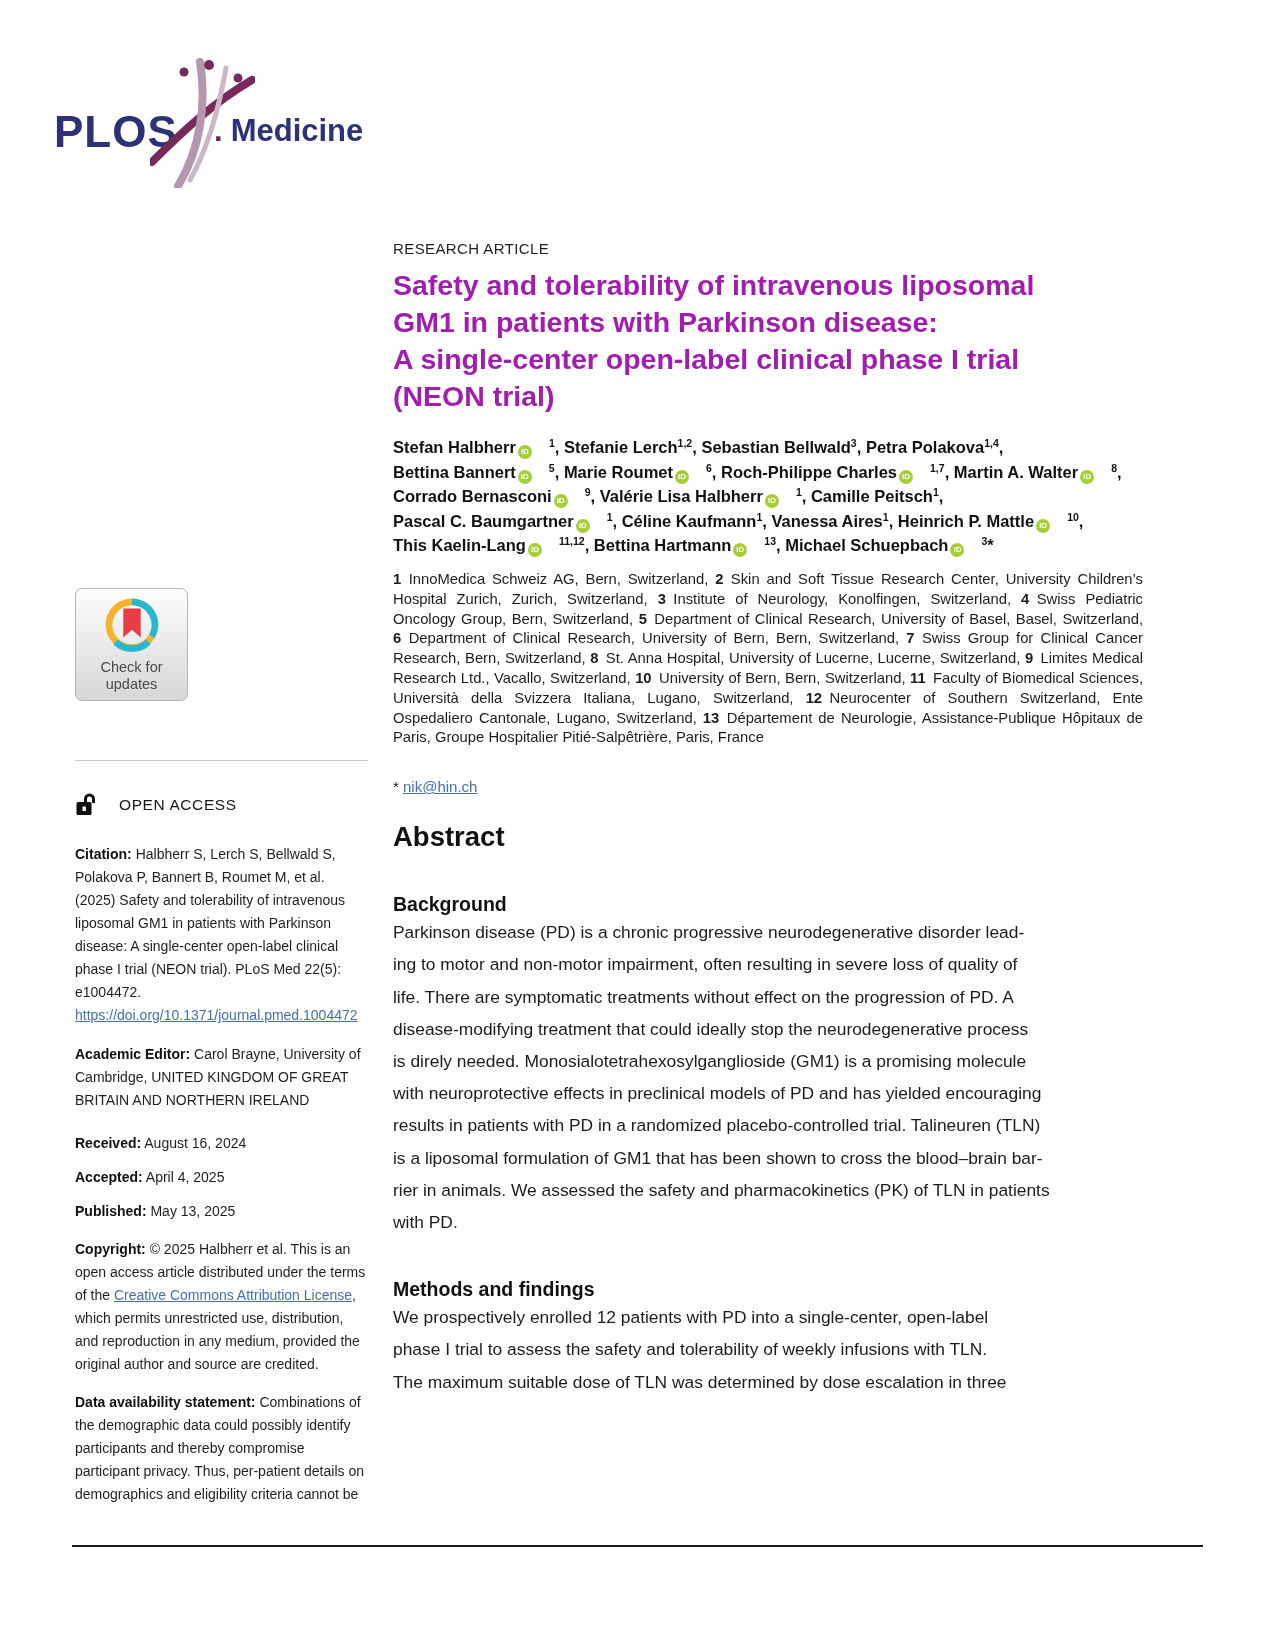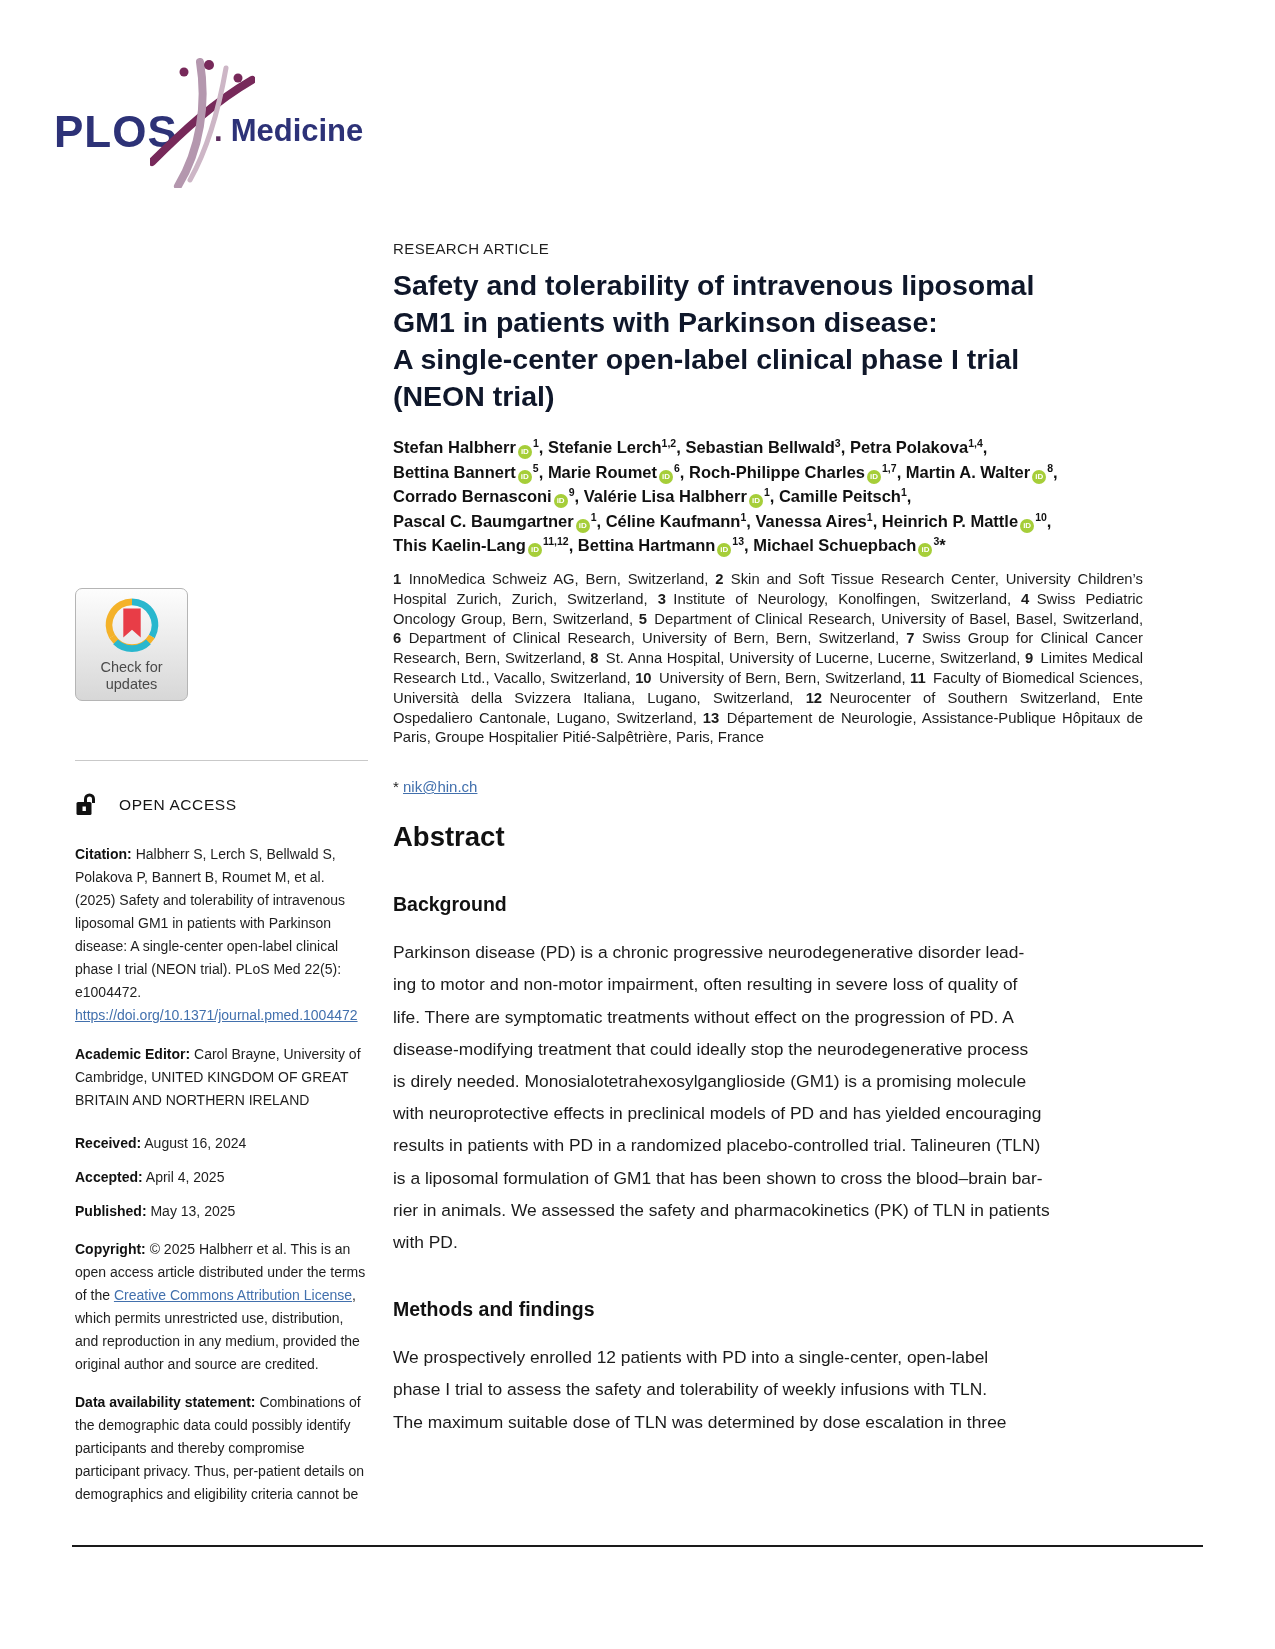--- a/index.html
+++ b/index.html
@@ -14,33 +14,33 @@
   
   .logo{position:absolute;left:54px;top:58px;width:360px;height:132px;}
   .logo-plos{position:absolute;left:0;top:52px;font-size:44px;font-weight:700;letter-spacing:1px;color:var(--navy);line-height:1;}
   .logo-swash{position:absolute;left:96px;top:0;}
   .logo-journal{position:absolute;left:160px;top:57px;font-size:31px;font-weight:700;color:var(--navy);line-height:1;}
   .logo-dot{color:#5b2c5e;margin-right:8px;}
 
   
   .main{position:absolute;left:393px;top:240px;width:750px;}
   .kicker{font-size:15px;letter-spacing:.4px;color:#1f1f1f;}
-  h1.article-title{margin:10px 0 0;font-size:28.5px;line-height:37px;font-weight:700;color:#0f172a;}
+  h1.article-title{margin:10px 0 0;font-size:28.5px;line-height:37px;font-weight:700;color:#a21caf;}
   .authors{margin-top:20px;font-size:16.5px;font-weight:700;line-height:24.6px;color:#111;}
   .authors sup, .affils sup{font-size:10.5px;line-height:0;}
   .orcid{display:inline-block;width:14px;height:14px;border-radius:50%;background:var(--orcid);
          color:#fff;font-size:8px;font-weight:700;text-align:center;line-height:14px;
-         vertical-align:-1px;margin:0 1px 0 2px;}
+         vertical-align:-1px;margin:0 17px 0 2px;}
   .affils{margin:12px 0 0;font-size:14.8px;line-height:19.8px;text-align:justify;color:#1c1c1c;}
   .affils b{font-weight:700;}
   .correspond{margin:30px 0 0;font-size:15px;}
   a{color:var(--link);text-decoration:underline;}
   .abstract-h{margin:26px 0 0;font-size:27.5px;font-weight:700;color:#111;}
   .section-h{margin:40px 0 0;font-size:19.5px;font-weight:700;color:#111;}
-  .body-lines{margin-top:20px;font-size:17.4px;line-height:32.2px;color:#1b1b1b;}
+  .body-lines{margin-top:0;font-size:17.4px;line-height:32.2px;color:#1b1b1b;}
 
   
   .sidebar{position:absolute;left:75px;top:588px;width:293px;font-size:14px;line-height:23px;color:#1e1e1e;}
   .badge{width:111px;height:111px;border:1px solid #b5b5b5;border-radius:7px;
          background:linear-gradient(#fdfdfd,#d7d7d7);display:flex;flex-direction:column;
          align-items:center;justify-content:center;cursor:pointer;}
   .badge-text{font-size:14.5px;line-height:17px;color:#4a4a4a;text-align:center;margin-top:5px;}
   .side-divider{margin:59px 0 0;border:none;border-top:1px solid #c9c9c9;width:293px;}
   .oa-row{margin-top:30px;display:flex;align-items:center;gap:23px;font-size:15.5px;letter-spacing:.6px;color:#161616;}
   .side-p{margin:16px 0 0;overflow-wrap:anywhere;}

